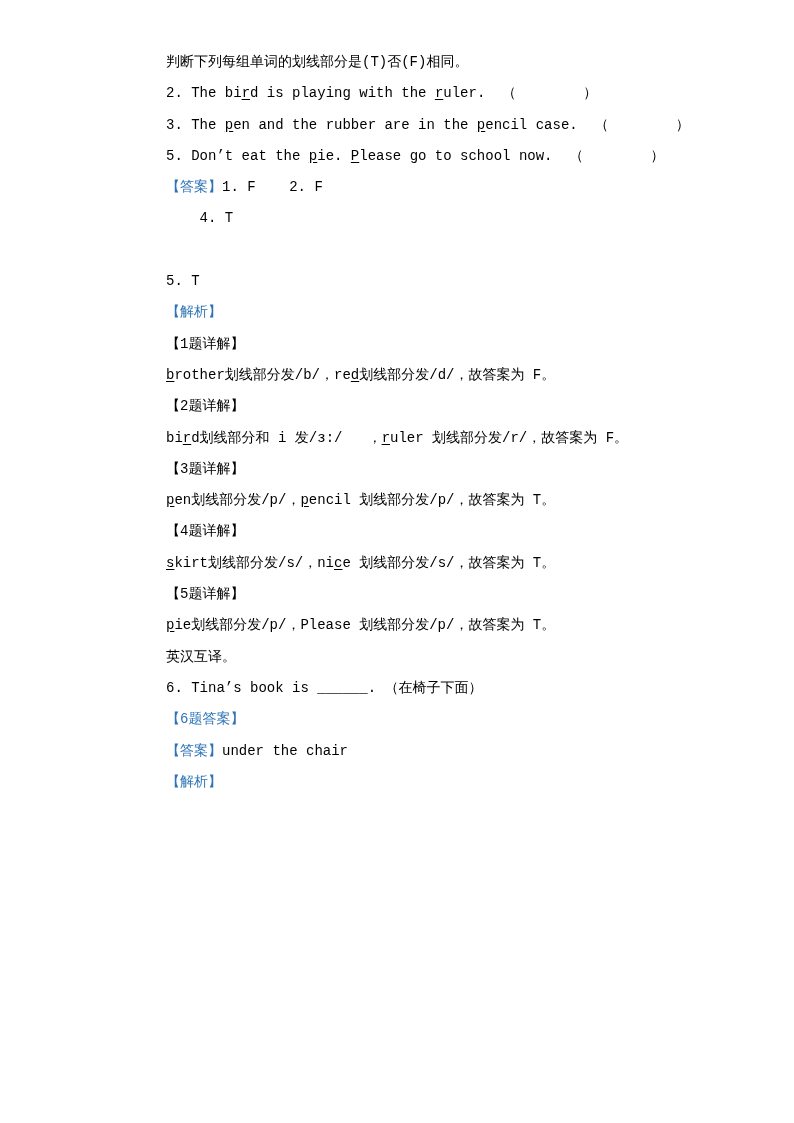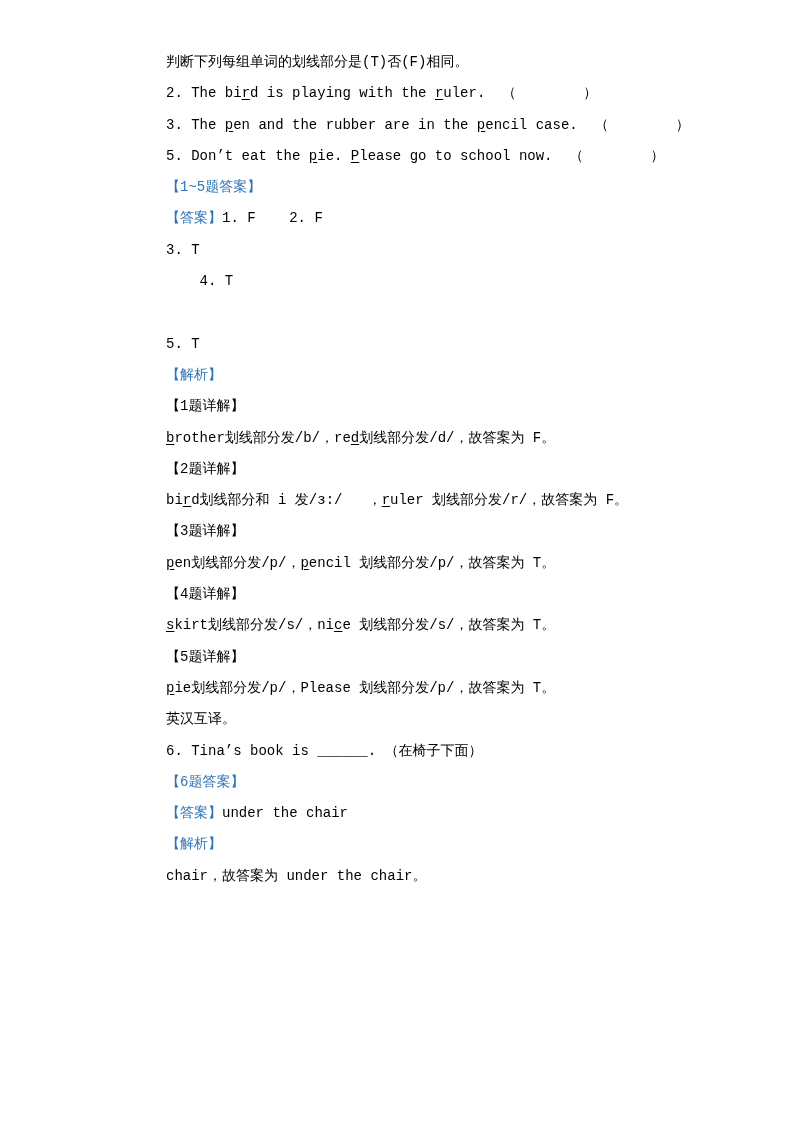--- a/index.html
+++ b/index.html
@@ -35,37 +35,34 @@
 </style>
 </head>
 <body>
 
 <div class="page">
   <div id="document-body">
       <p class="line"><span class="seg">判断下列每组单词的划线部分是(T)否(F)相同。</span></p>
       <p class="line"><span class="seg">2. The bi</span><span class="seg u">r</span><span class="seg">d is playing with the </span><span class="seg u">r</span><span class="seg">uler.  （        ）</span></p>
       <p class="line"><span class="seg">3. The </span><span class="seg u">p</span><span class="seg">en and the rubber are in the </span><span class="seg u">p</span><span class="seg">encil case.  （        ）</span></p>
       <p class="line"><span class="seg">5. Don’t eat the </span><span class="seg u">p</span><span class="seg">ie. </span><span class="seg u">P</span><span class="seg">lease go to school now.  （        ）</span></p>
-      <p class="line"><span class="seg blue">【1~5题答案】</span></p>
       <p class="line"><span class="seg blue">【答案】</span><span class="seg">1. F    2. F</span></p>
-      <p class="line"><span class="seg">3. T</span></p>
       <p class="line"><span class="seg">    4. T</span></p>
       <p class="line"></p>
       <p class="line"><span class="seg">5. T</span></p>
       <p class="line"><span class="seg blue">【解析】</span></p>
       <p class="line"><span class="seg">【1题详解】</span></p>
       <p class="line"><span class="seg u">b</span><span class="seg">rother划线部分发/b/，re</span><span class="seg u">d</span><span class="seg">划线部分发/d/，故答案为 F。</span></p>
       <p class="line"><span class="seg">【2题详解】</span></p>
       <p class="line"><span class="seg">bi</span><span class="seg u">r</span><span class="seg">d划线部分和 i 发/ɜ:/   ，</span><span class="seg u">r</span><span class="seg">uler 划线部分发/r/，故答案为 F。</span></p>
       <p class="line"><span class="seg">【3题详解】</span></p>
       <p class="line"><span class="seg u">p</span><span class="seg">en划线部分发/p/，</span><span class="seg u">p</span><span class="seg">encil 划线部分发/p/，故答案为 T。</span></p>
       <p class="line"><span class="seg">【4题详解】</span></p>
       <p class="line"><span class="seg u">s</span><span class="seg">kirt划线部分发/s/，ni</span><span class="seg u">c</span><span class="seg">e 划线部分发/s/，故答案为 T。</span></p>
       <p class="line"><span class="seg">【5题详解】</span></p>
       <p class="line"><span class="seg u">p</span><span class="seg">ie划线部分发/p/，Please 划线部分发/p/，故答案为 T。</span></p>
       <p class="line"><span class="seg">英汉互译。</span></p>
       <p class="line"><span class="seg">6. Tina’s book is ______. （在椅子下面）</span></p>
       <p class="line"><span class="seg blue">【6题答案】</span></p>
       <p class="line"><span class="seg blue">【答案】</span><span class="seg">under the chair</span></p>
       <p class="line"><span class="seg blue">【解析】</span></p>
-      <p class="line"><span class="seg">chair，故答案为 under the chair。</span></p>
     </div>
 </div>
 
 </body></html>

